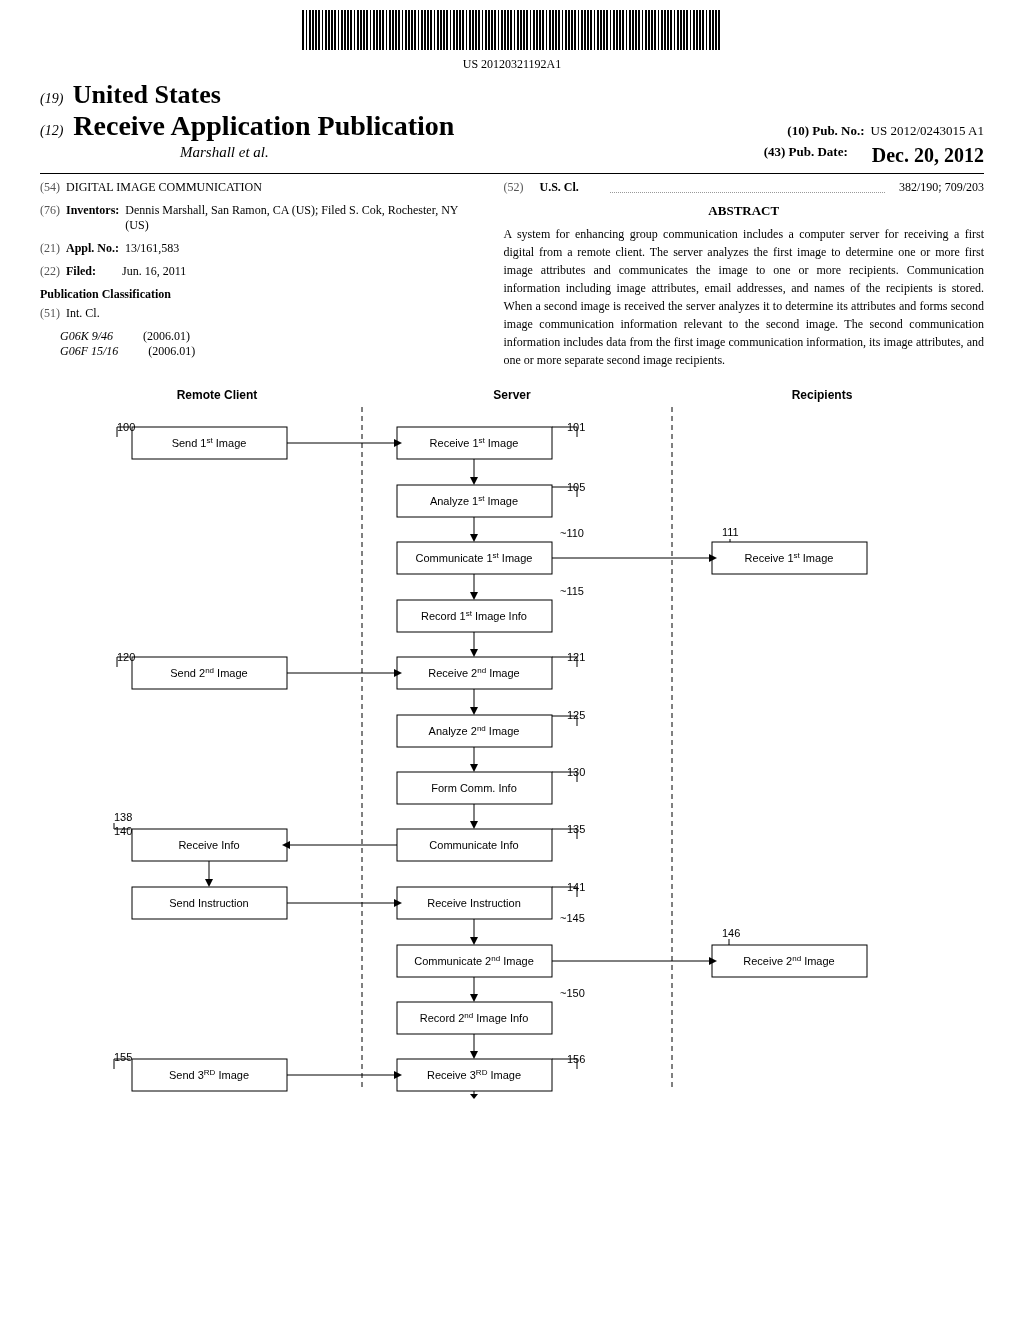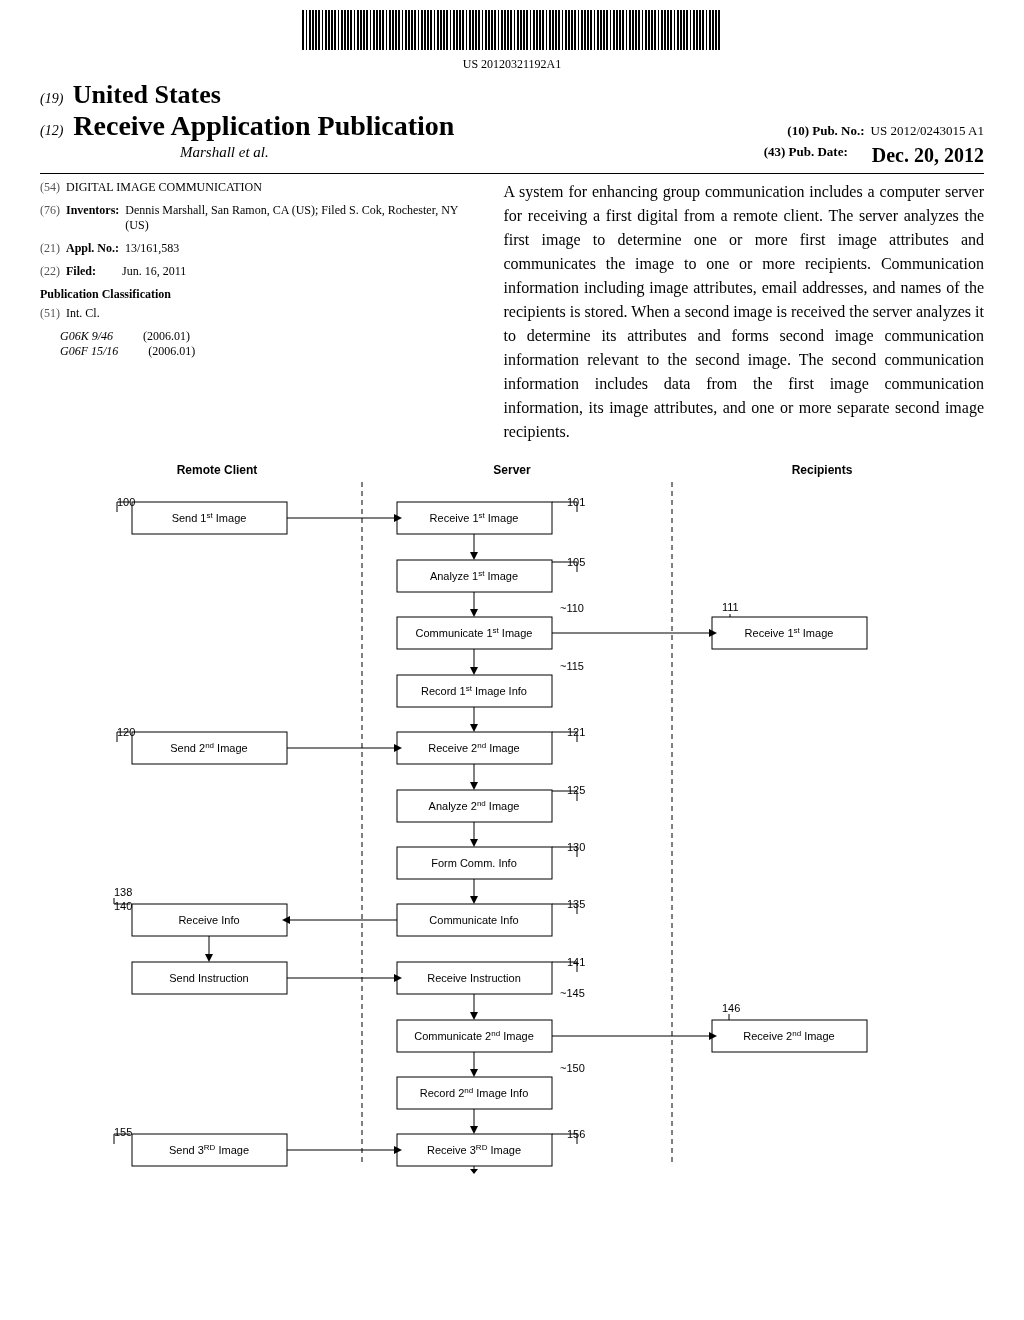--- a/index.html
+++ b/index.html
@@ -167,21 +167,21 @@
       gap: 10px;
       font-size: 12px;
     }
     .abstract-title {
       font-weight: bold;
       font-size: 13px;
       text-align: center;
       margin-bottom: 6px;
     }
     .abstract-text {
-      font-size: 16px;
+      font-size: 12px;
       text-align: justify;
       line-height: 1.5;
     }
 
     
     .diagram-section {
       padding: 10px 40px 10px 40px;
       display: flex;
       justify-content: center;
     }
@@ -267,21 +267,28 @@
       </div>
       <div class="int-cl-row">
         <span class="int-cl-class">G06F 15/16</span>
         <span>(2006.01)</span>
       </div>
     </div>
   </div>
 
   <div class="right-col">
 
-
+    <div class="us-cl-row field-row">
+      <span class="field-number">(52)</span>
+      <span class="field-label">U.S. Cl.</span>
+      <span style="flex:1; border-bottom: 1px dotted #999; margin: 0 4px 2px 4px;"></span>
+      <span>382/190; 709/203</span>
+    </div>
+
+    <div class="abstract-title">ABSTRACT</div>
     <div class="abstract-text">A system for enhancing group communication includes a computer server for receiving a first digital from a remote client. The server analyzes the first image to determine one or more first image attributes and communicates the image to one or more recipients. Communication information including image attributes, email addresses, and names of the recipients is stored. When a second image is received the server analyzes it to determine its attributes and forms second image communication information relevant to the second image. The second communication information includes data from the first image communication information, its image attributes, and one or more separate second image recipients.</div>
   </div>
 </div>
 
 <div class="diagram-section">
   <div class="diagram-container">
     
     <svg width="900" height="720" style="font-family: Arial, sans-serif; font-size: 11px;">
 
       <text x="155" y="20" text-anchor="middle" font-weight="bold" font-size="12">Remote Client</text>

